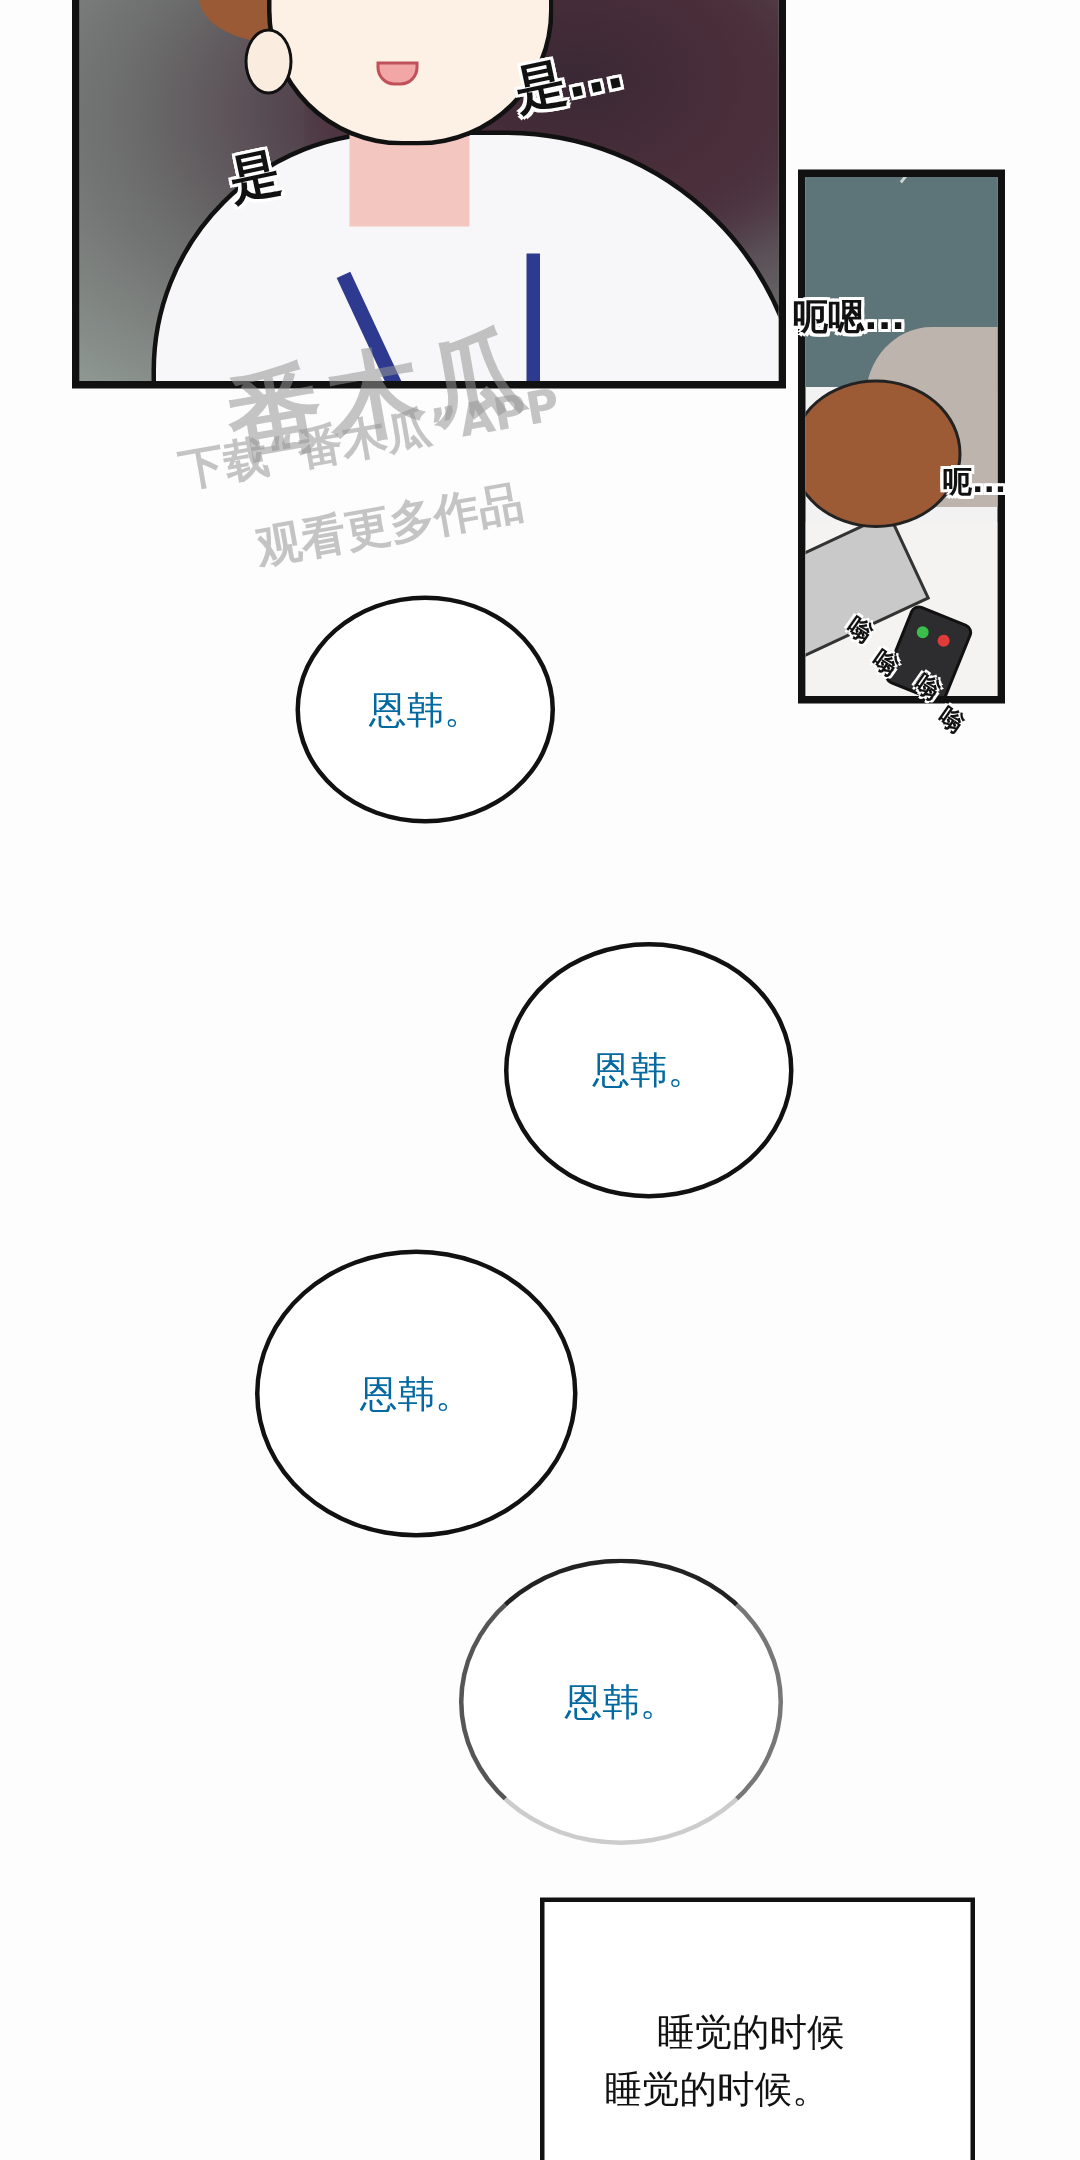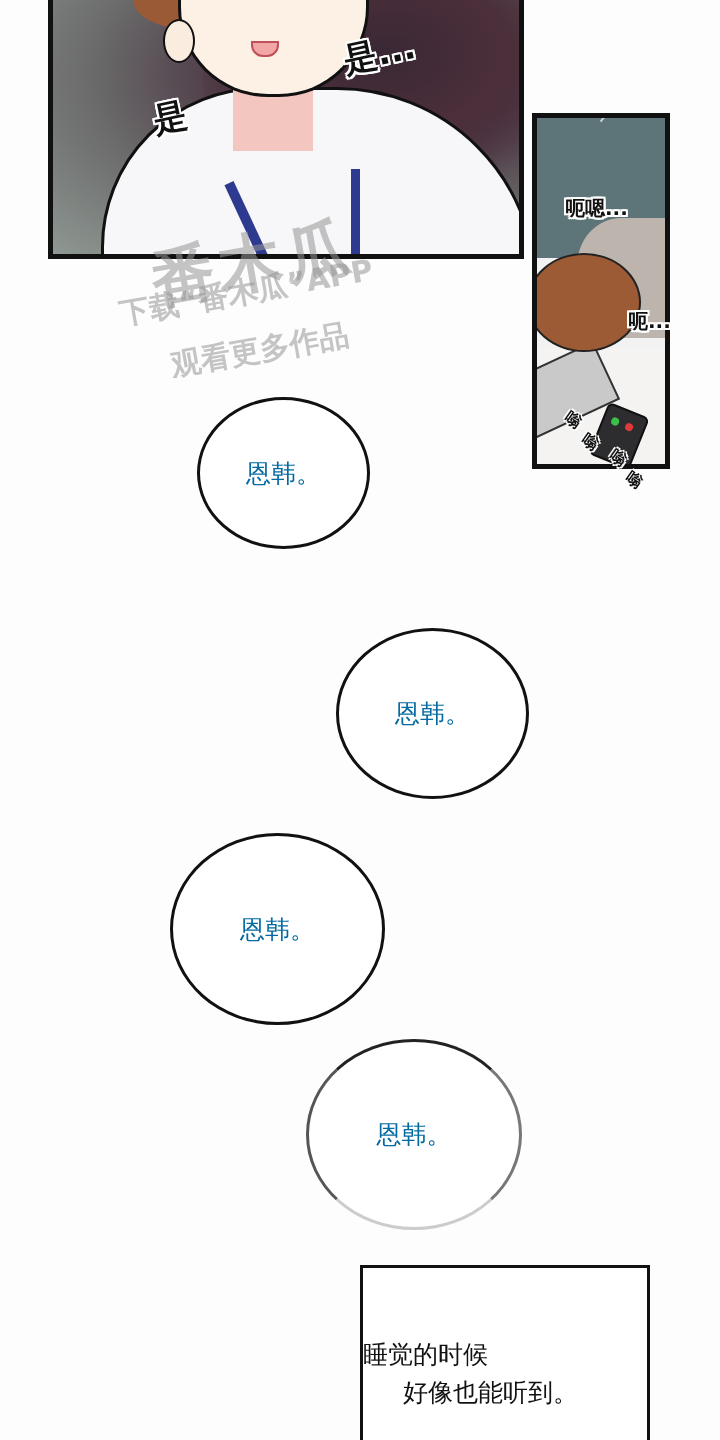--- a/index.html
+++ b/index.html
@@ -29,39 +29,39 @@
     .p2-sky { position:absolute; left:0; top:0; width:100%; height:140px; background:#5d7478; }
     .p2-wave { position:absolute; width:120px; height:200px; border:2px solid rgba(255,255,255,0.7); border-radius:50%; border-color:rgba(255,255,255,0.7) transparent transparent transparent; }
     .p2-wall { position:absolute; left:40px; top:100px; width:110px; height:120px; background:#bdb4ad; border-radius:40% 0 0 0; }
     .p2-head { position:absolute; left:-10px; top:135px; width:110px; height:95px; background:#9c5b35; border-radius:50%; border:2px solid #222; }
     .p2-desk { position:absolute; left:0; top:230px; width:100%; height:130px; background:#f4f3f1; }
     .p2-laptop { position:absolute; left:-20px; top:240px; width:90px; height:60px; background:#c9c9c9; border:2px solid #333; transform:rotate(-25deg); }
     .p2-phone { position:absolute; left:60px; top:290px; width:40px; height:52px; background:#2d2d30; border:2px solid #111; border-radius:6px; transform:rotate(22deg); }
     .p2-phone .dot { position:absolute; width:8px; height:8px; border-radius:50%; top:10px; }
     .p2-phone .g { left:7px; background:#3bbf4b; }
     .p2-phone .r { left:22px; background:#e03a3a; }
-    #sfx-eren { left:565px; top:195px; font-size:20px; }
+    #sfx-eren { left:528px; top:195px; font-size:24px; }
     #sfx-e { left:628px; top:308px; font-size:20px; }
     .buzz { position:absolute; font-weight:bold; font-size:16px; color:#111; text-shadow:
       2px 0 #fff, -2px 0 #fff, 0 2px #fff, 0 -2px #fff; transform:rotate(35deg); }
 
     .watermark { position:absolute; color:rgba(150,150,150,0.55); font-weight:bold; }
     #wm-logo { left:150px; top:220px; font-size:64px; transform:rotate(-10deg); letter-spacing:4px; }
     #wm-line1 { left:118px; top:272px; font-size:30px; transform:rotate(-10deg); }
     #wm-line2 { left:170px; top:330px; font-size:30px; transform:rotate(-10deg); }
 
     .bubble { position:absolute; box-sizing:border-box; border:3px solid #111; border-radius:50%; background:#fff;
       display:flex; align-items:center; justify-content:center; font-size:25px; color:#0369a1; }
     #bubble1 { left:197px; top:397px; width:173px; height:152px; }
     #bubble2 { left:336px; top:628px; width:193px; height:171px; }
     #bubble3 { left:170px; top:833px; width:215px; height:192px; }
     #bubble4 { left:306px; top:1039px; width:216px; height:191px; border-color:#222 #777 #ccc #555; }
     #narration { position:absolute; left:360px; top:1265px; width:290px; height:190px; box-sizing:border-box;
       border:3px solid #111; background:#fff; font-size:25px; line-height:38px; color:#111; padding-top:68px; }
-    #narration .l1 { }
+    #narration .l1 { padding-left:75px; }
     #narration .l2 { padding-left:40px; }
   </style>
 </head>
 <body>
 
 <div class="panel" id="panel1">
   <div class="bgdark"></div>
   <div class="hair"></div>
   <div class="shirt"></div>
   <div class="strap1"></div>
@@ -107,14 +107,14 @@
 </div>
 <div class="bubble" id="bubble3">
   <span>恩韩。</span>
 </div>
 <div class="bubble" id="bubble4">
   <span>恩韩。</span>
 </div>
 
 <div id="narration">
   <div class="l1">睡觉的时候</div>
-  <div class="l2">好像也能听到。</div>
+  <div class="l2">睡觉的时候。</div>
 </div>
 
 </body></html>

